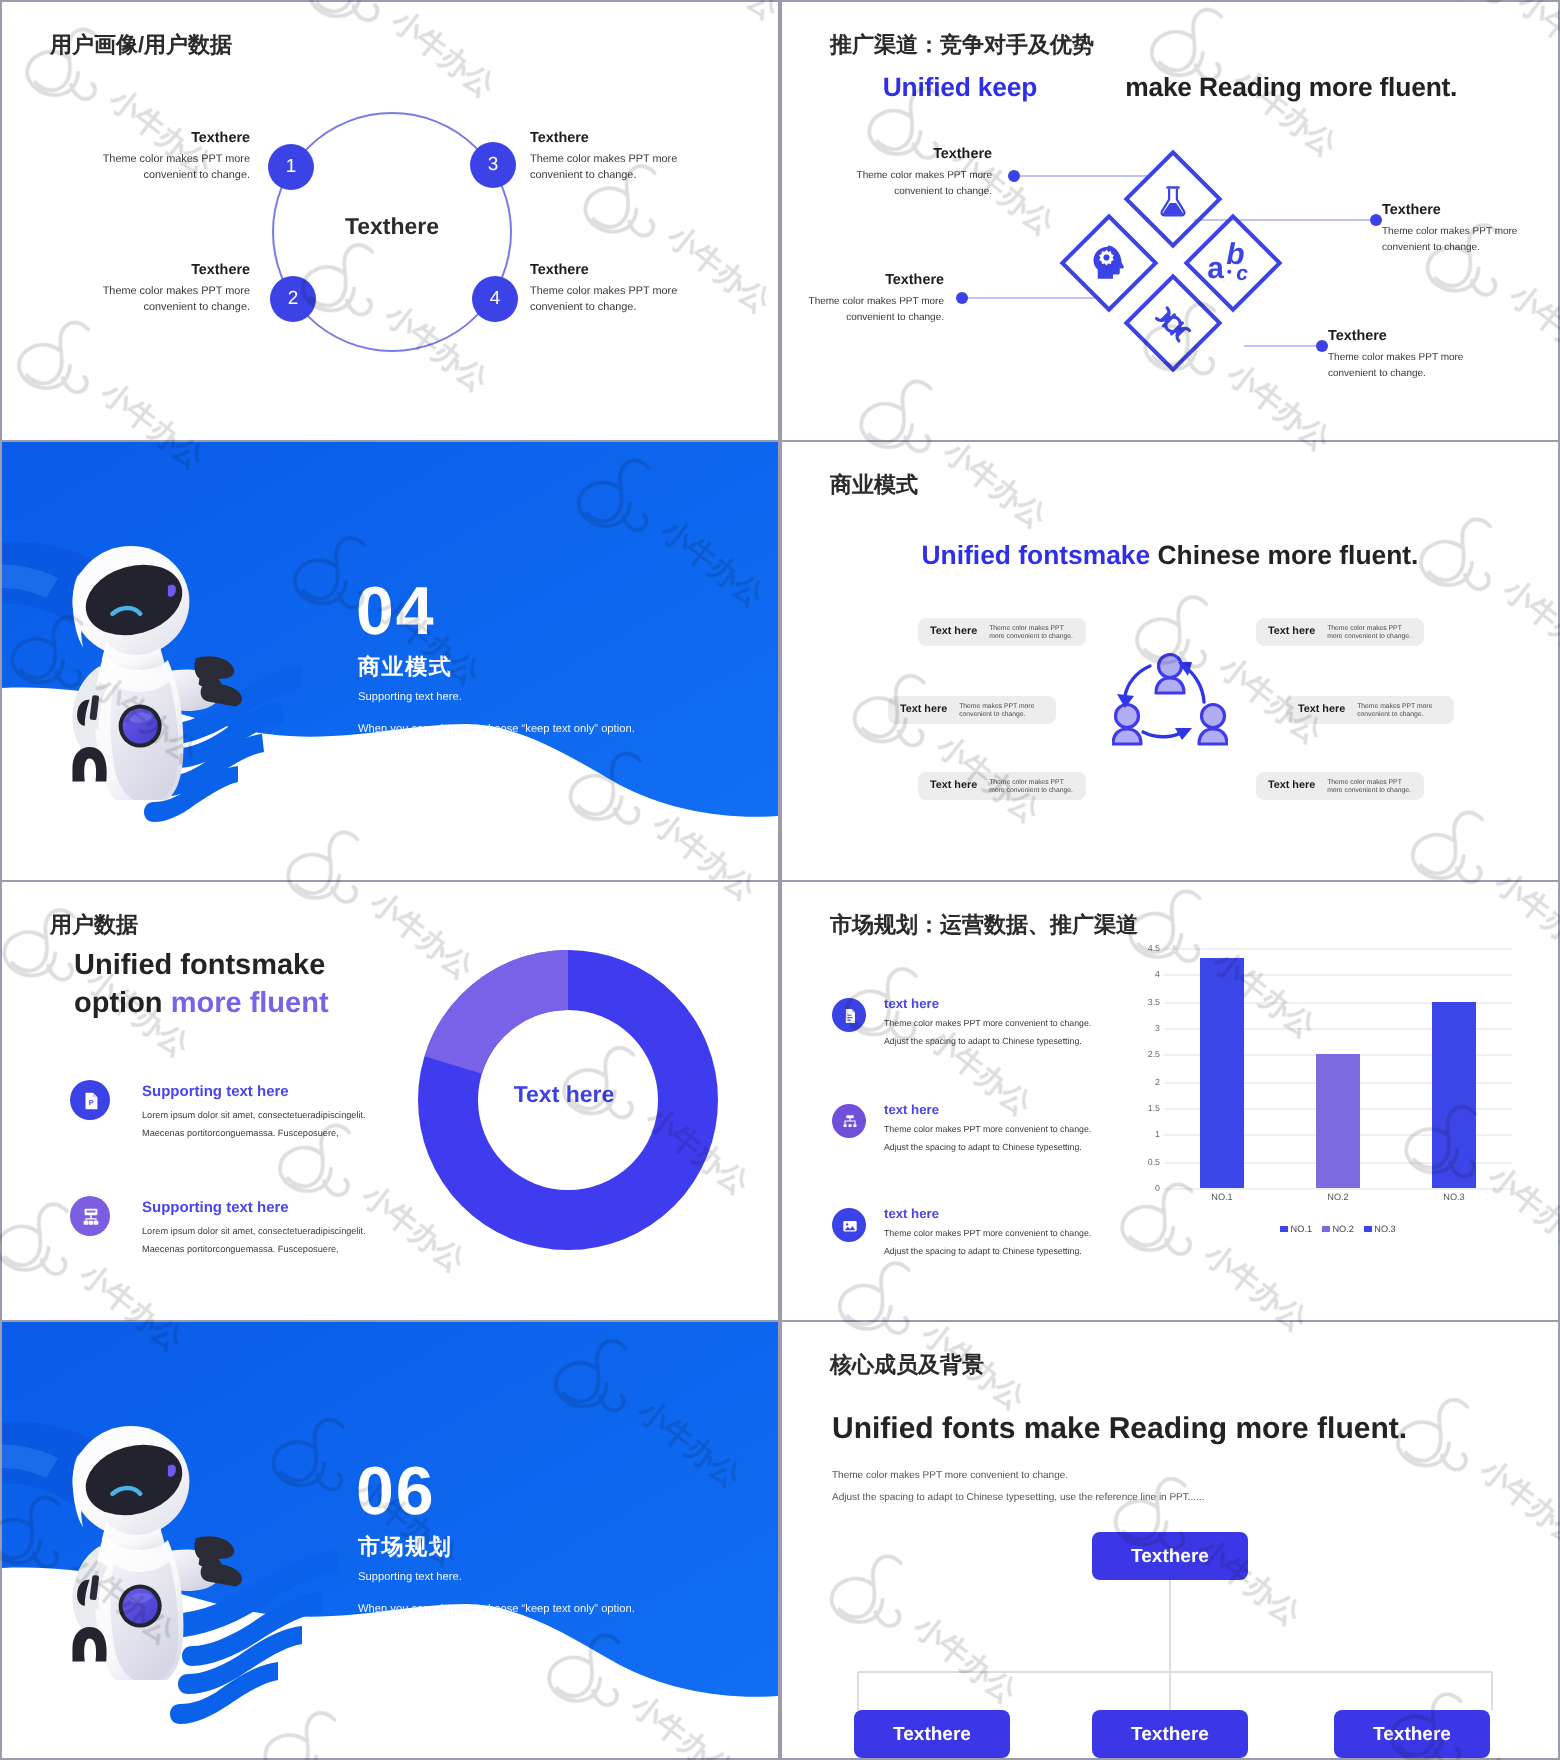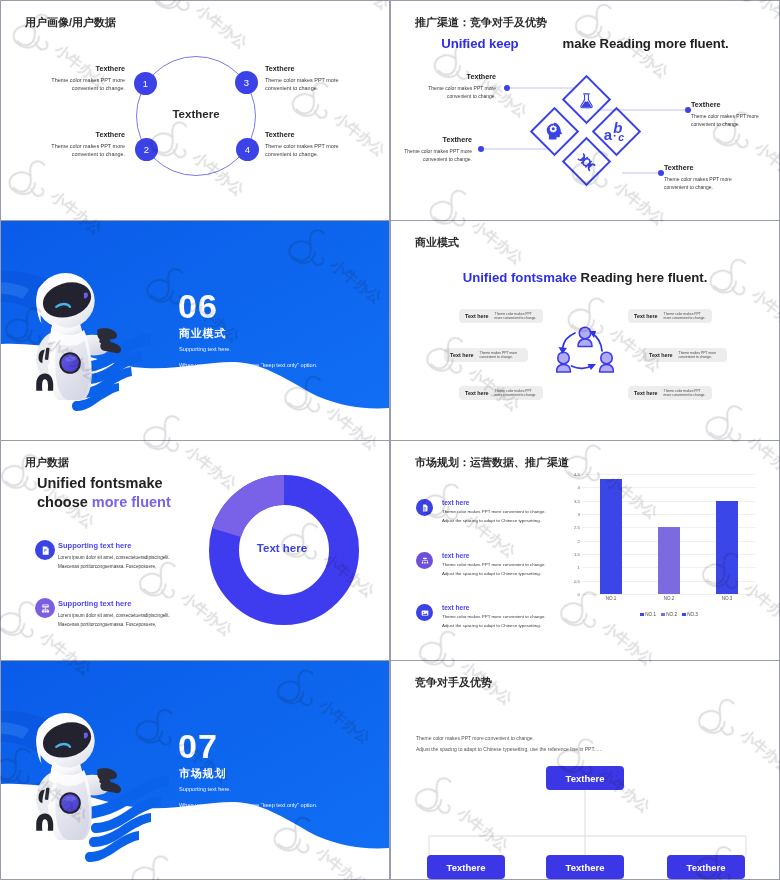--- a/index.html
+++ b/index.html
@@ -56,21 +56,21 @@
   #s4 .card b{font-size:5.4px;color:#1c1c1c;white-space:nowrap;}
   #s4 .card span{font-size:3.4px;color:#4a4a4a;line-height:4.5px;margin-left:6px;width:56px;display:block;}
   #s4 .cyc{position:absolute;left:165px;top:105px;}
   
   #s5 .hl5{position:absolute;left:36px;top:33px;font-size:14.5px;font-weight:bold;color:#232323;line-height:19px;}
   #s5 .hl5 .ac{color:#7a62e8;}
   #s5 .it{position:absolute;left:34px;display:flex;align-items:flex-start;}
   #s5 .ic{width:20px;height:20px;border-radius:50%;display:flex;align-items:center;justify-content:center;flex:0 0 20px;}
   #s5 .ic1{background:#3b42e6;}
   #s5 .ic2{background:#7b5fe0;}
-  #s5 .tx{margin-left:3px;padding-top:1px;}
+  #s5 .tx{margin-left:16px;padding-top:1px;}
   #s5 .tx b{display:block;font-size:7.5px;color:#4a46ee;margin-bottom:4px;}
   #s5 .tx p{margin:0 0 2px;font-size:4.6px;color:#3a3a3a;line-height:7px;}
   #s5 .donut{position:absolute;left:208px;top:34px;}
   #s5 .dctr{position:absolute;left:206px;top:101px;width:150px;text-align:center;font-size:11.5px;font-weight:bold;color:#3b42e6;}
   
   #s6 .it6{position:absolute;left:25px;display:flex;align-items:flex-start;width:165px;}
   #s6 .ic{width:17px;height:17px;border-radius:50%;display:flex;align-items:center;justify-content:center;flex:0 0 17px;}
   #s6 .ic-a{background:#3b42e6;}
   #s6 .ic-b{background:#6f50d8;}
   #s6 .tx6{margin-left:9px;padding-top:0px;}
@@ -270,28 +270,28 @@
       <path d="M34 62 C 42 72 58 74 69 66 L73 80 C 60 88 41 86 31 74 Z" fill="url(#RB2)"></path>
       <path d="M32 72 C 46 84 66 82 74 74 C 81 90 85 112 84 136 C 83 154 78 166 66 168 L44 168 C 34 162 30 148 28 130 C 25 110 26 90 32 72 Z" fill="url(#RB2)"></path>
       <path d="M39 90 C 51 98 67 95 75 88 C 80 106 82 128 80 145 C 78 160 71 167 61 167 C 49 167 42 158 39 143 C 36 124 36 103 39 90 Z" fill="url(#RB6)"></path>
       <circle cx="56" cy="117" r="14" fill="#24242f"></circle>
       <circle cx="56" cy="117" r="11.4" fill="url(#RB4)"></circle>
       <path d="M48 112 C 53 107 61 107 64 111 C 61 115 52 117 48 112 Z" fill="#8079ee" opacity=".5"></path>
       <path d="M30 88 C 24 95 20 106 20 117 L29 119 C 29 108 31 98 35 92 Z" fill="#ebecf0"></path>
       <rect x="24" y="97" width="4.5" height="16" rx="1.4" fill="#2c2c39" transform="rotate(7 26 105)"></rect>
       <path d="M12 144 C 12 134 19 129 26 131 C 33 133 35 141 34 153 L27 153 C 28 144 27 138 23 138 C 20 138 19 144 20 153 L12 153 Z" fill="#24242f"></path>
     </svg>
-    <div class="num">06</div>
+    <div class="num">04</div>
     <div class="stitle">商业模式</div>
     <div class="ssub1">Supporting text here.</div>
     <div class="ssub2">When you copy &amp; paste, choose “keep text only” option.</div>
   </div>
   <div class="slide" id="s4">
     <div class="s-title" style="left:24px;top:14px;">商业模式</div>
-    <div class="hl4"><span class="ac">Unified fontsmake</span> <span class="dk">Reading here fluent.</span></div>
+    <div class="hl4"><span class="ac">Unified fontsmake</span> <span class="dk">Chinese more fluent.</span></div>
     <div class="card" style="left:68px;top:88px;">
         <b>Text here</b>
         <span>Theme  color makes PPT more convenient to change.</span>
       </div>
     <div class="card" style="left:53px;top:127px;">
         <b>Text here</b>
         <span>Theme makes PPT more convenient to change.</span>
       </div>
     <div class="card" style="left:68px;top:165px;">
         <b>Text here</b>
@@ -331,21 +331,21 @@
         <path d="M13 56 L5 42 L22 44 Z"></path>
         <path d="M80 76 L63 76 L70 88 Z"></path>
         <path d="M66 10 L76 24 L80 10 Z"></path>
       </g>
     </svg>
   </div>
   <div class="slide" id="s5">
     <div class="s-title" style="left:24px;top:14px;">用户数据</div>
     <div class="hl5">
       <div>Unified fontsmake</div>
-      <div><span class="dk">choose </span><span class="ac">more fluent</span></div>
+      <div><span class="dk">option </span><span class="ac">more fluent</span></div>
     </div>
     <div class="it" style="top:99px;">
       <span class="ic ic1">
         <svg viewBox="0 0 24 24" width="11" height="11">
             <path d="M6 3h8l5 5v13H6z" fill="#fff"></path>
             <path d="M14 3l5 5h-5z" fill="#c9d7f5"></path>
             <text x="9.5" y="16" font-size="8" font-family="Liberation Sans,sans-serif" font-weight="bold" fill="#3b42e6">P</text>
           </svg>
       </span>
       <div class="tx">
@@ -544,27 +544,28 @@
       <path d="M34 62 C 42 72 58 74 69 66 L73 80 C 60 88 41 86 31 74 Z" fill="url(#RB27)"></path>
       <path d="M32 72 C 46 84 66 82 74 74 C 81 90 85 112 84 136 C 83 154 78 166 66 168 L44 168 C 34 162 30 148 28 130 C 25 110 26 90 32 72 Z" fill="url(#RB27)"></path>
       <path d="M39 90 C 51 98 67 95 75 88 C 80 106 82 128 80 145 C 78 160 71 167 61 167 C 49 167 42 158 39 143 C 36 124 36 103 39 90 Z" fill="url(#RB67)"></path>
       <circle cx="56" cy="117" r="14" fill="#24242f"></circle>
       <circle cx="56" cy="117" r="11.4" fill="url(#RB47)"></circle>
       <path d="M48 112 C 53 107 61 107 64 111 C 61 115 52 117 48 112 Z" fill="#8079ee" opacity=".5"></path>
       <path d="M30 88 C 24 95 20 106 20 117 L29 119 C 29 108 31 98 35 92 Z" fill="#ebecf0"></path>
       <rect x="24" y="97" width="4.5" height="16" rx="1.4" fill="#2c2c39" transform="rotate(7 26 105)"></rect>
       <path d="M12 144 C 12 134 19 129 26 131 C 33 133 35 141 34 153 L27 153 C 28 144 27 138 23 138 C 20 138 19 144 20 153 L12 153 Z" fill="#24242f"></path>
     </svg>
-    <div class="num">07</div>
+    <div class="num">06</div>
     <div class="stitle">市场规划</div>
     <div class="ssub1">Supporting text here.</div>
     <div class="ssub2">When you copy &amp; paste, choose “keep text only” option.</div>
   </div>
   <div class="slide" id="s8">
-    <div class="s-title" style="left:24px;top:14px;">竞争对手及优势</div>
+    <div class="s-title" style="left:24px;top:14px;">核心成员及背景</div>
+    <div class="hl8">Unified fonts make Reading more fluent.</div>
     <div class="sub8 a">Theme color makes PPT more convenient to change.</div>
     <div class="sub8 b">Adjust the spacing to adapt to Chinese typesetting, use the reference line in PPT......</div>
     <svg class="tree" width="388" height="219" viewBox="0 0 388 219">
       <path d="M194 128 L194 175 M38 175 L355 175 M38 175 L38 194 M194 175 L194 194 M355 175 L355 194" stroke="#dcdce2" stroke-width="1" fill="none"></path>
     </svg>
     <div class="box top">Texthere</div>
     <div class="box b1">Texthere</div>
     <div class="box b2">Texthere</div>
     <div class="box b3">Texthere</div>
   </div>

